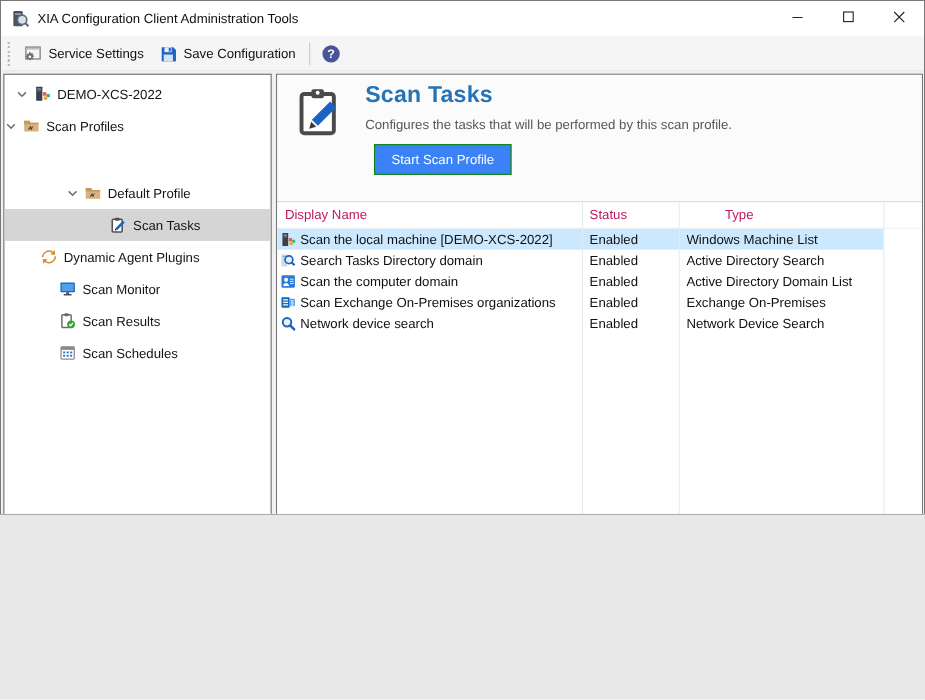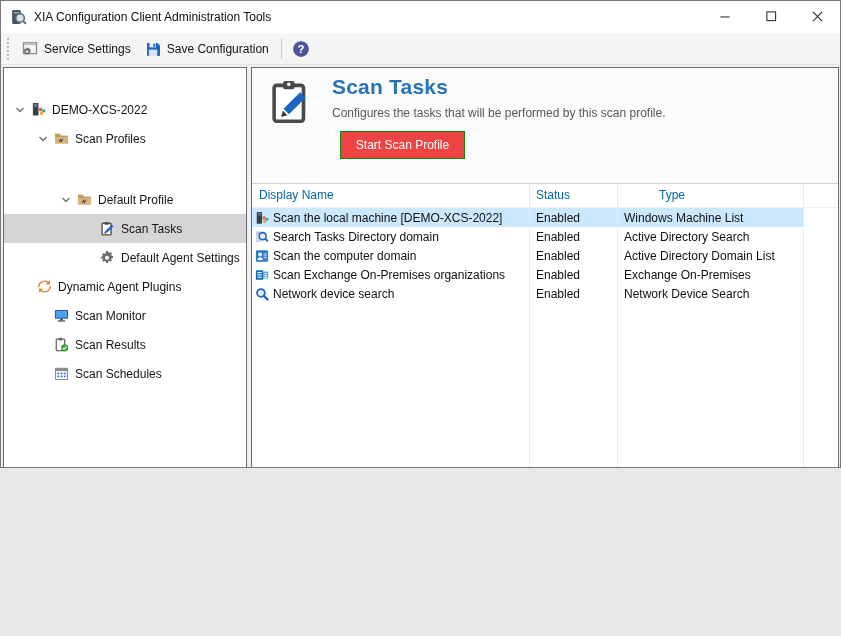--- a/index.html
+++ b/index.html
@@ -46,21 +46,21 @@
   .big-icon{position:absolute;left:17px;top:11px;width:46px;height:46px;}
   .big-icon svg{width:100%;height:100%;}
   .header-texts{position:absolute;left:80px;top:7px;}
   .page-title{font-size:21px;font-weight:600;color:#2673b8;letter-spacing:0.2px;}
   .page-desc{font-size:12px;color:#575757;margin-top:7px;}
   .start-btn{display:block;margin:11px 0 0 8px;background:#0d9b0d;color:#fff;border:1px solid #0a870a;font-size:12px;font-family:inherit;padding:6px 0;width:125px;text-align:center;cursor:default;}
 
   .list-area{position:relative;height:401px;background:#fff;overflow:hidden;}
   .col-line{position:absolute;top:0;bottom:0;width:1px;background:#e6ebf2;z-index:3;pointer-events:none;}
   .thead{display:flex;height:24px;border-bottom:1px solid #efefef;position:relative;z-index:1;}
-  .hcell{font-size:12px;color:#0369a1;padding:4px 0 0 7px;}
+  .hcell{font-size:12px;color:#be185d;padding:4px 0 0 7px;}
   .trow{display:flex;align-items:center;height:19px;width:551px;position:relative;z-index:1;}
   .trow .c-name{display:flex;align-items:center;gap:4px;padding-left:3px;overflow:hidden;}
   .trow .ricon{width:14px;height:14px;flex:0 0 auto;}
   .trow .ricon svg{width:100%;height:100%;}
   .tcell{font-size:12px;color:#101010;white-space:nowrap;}
   .trow .c-status,.trow .c-type{padding-left:7px;}
 
   
   .statusbar{position:relative;height:22px;background:#f0f0f0;border-top:1px solid #dcdcdc;}
   .grip{position:absolute;right:2px;bottom:2px;width:14px;height:14px;}
@@ -122,35 +122,35 @@
       </div>
       <div class="tb-sep"></div>
       <span class="help-btn"><svg viewBox="0 0 16 16">
           <circle cx="8" cy="8" r="7" fill="#4a549b"></circle>
           <text x="8" y="11.6" font-size="10" font-weight="bold" fill="#fff" text-anchor="middle" font-family="Liberation Sans, sans-serif">?</text>
         </svg></span>
     </div>
 
   <div class="main">
     <div class="tree-panel" id="tree-panel">
-        <div class="tree-item" style="padding-left: 10px; margin-top: 24px;">
+        <div class="tree-item" style="padding-left: 10px;">
           <span class="chev"><svg viewBox="0 0 12 12">
               <path d="M2.5 4l3.5 3.5L9.5 4" fill="none" stroke="#6f6f6f" stroke-width="1.4"></path>
             </svg></span>
           <span class="nicon"><svg viewBox="0 0 16 16">
               <rect x="2" y="1" width="6" height="13.5" rx="0.5" fill="#394049"></rect>
               <rect x="3.2" y="2.6" width="3.6" height="1" fill="#9fb0c0"></rect>
               <rect x="3.2" y="4.4" width="3.6" height="1" fill="#6c7c8c"></rect>
               <rect x="8.6" y="6.2" width="3.4" height="3.4" fill="#e25d4b"></rect>
               <rect x="12.2" y="8" width="3" height="3" fill="#27a79c"></rect>
               <rect x="9.4" y="10.2" width="3.4" height="3.4" fill="#eda63f"></rect>
             </svg></span>
           <span>DEMO-XCS-2022</span>
         </div>
-        <div class="tree-item" style="padding-left: 33px;">
+        <div class="tree-item" style="">
           <span class="chev"><svg viewBox="0 0 12 12">
               <path d="M2.5 4l3.5 3.5L9.5 4" fill="none" stroke="#6f6f6f" stroke-width="1.4"></path>
             </svg></span>
           <span class="nicon"><svg viewBox="0 0 16 16">
               <path d="M1 3h5l1.5 2H15v8.5H1z" fill="#d9b37a"></path>
               <path d="M1 3h5l1.5 2H15v1.4H1z" fill="#c09a60"></path>
               <path d="M4.4 12.2L7.2 7.6l.7 2 2.3-2-2.2 4.8-.9-1.7z" fill="#4a4a4a"></path>
             </svg></span>
           <span>Scan Profiles</span>
         </div>
@@ -167,28 +167,20 @@
         </div>
         <div class="tree-item selected" style="background: rgb(213, 213, 213); padding-left: 79px;">
           <span class="chev-space"></span>
           <span class="nicon"><svg viewBox="0 0 16 16">
               <rect x="2.2" y="2.4" width="9.6" height="12.4" rx="1" fill="#fff" stroke="#4f4f4f" stroke-width="1.5"></rect>
               <rect x="4.8" y="1" width="4.4" height="3" rx="0.9" fill="#4f4f4f"></rect>
               <line x1="6.2" y1="12" x2="13.4" y2="4.8" stroke="#1a63c0" stroke-width="2.6"></line>
               <path d="M4.6 13.6l.6-2.3 1.7 1.7z" fill="#333"></path>
             </svg></span>
           <span>Scan Tasks</span>
-        </div>
-        <div class="tree-item" style="padding-left: 79px;">
-          <span class="chev-space"></span>
-          <span class="nicon"><svg viewBox="0 0 16 16">
-              <path fill="#6e6e6e" d="M6.5 1h2l.3 1.5 1.3.5 1.2-.8 1.4 1.4-.8 1.2.5 1.3 1.5.3v2l-1.5.3-.5 1.3.8 1.2-1.4 1.4-1.2-.8-1.3.5-.3 1.5h-2l-.3-1.5-1.3-.5-1.2.8-1.4-1.4.8-1.2-.5-1.3L1 9.3v-2l1.5-.3.5-1.3-.8-1.2 1.4-1.4 1.2.8 1.3-.5z"></path>
-              <circle cx="7.5" cy="8.3" r="2.1" fill="#fff"></circle>
-            </svg></span>
-          <span>Default Agent Settings</span>
         </div>
         <div class="tree-item" style="padding-left: 16px;">
           <span class="chev-space"></span>
           <span class="nicon"><svg viewBox="0 0 16 16" fill="#d9882a">
               <path d="M2.5 8.5A5.5 5.5 0 0 1 11 4L9.4 5.6l4.6.4-.4-4.6L12 3a7 7 0 0 0-11 5.5z"></path>
               <path d="M13.5 7.5A5.5 5.5 0 0 1 5 12l1.6-1.6-4.6-.4.4 4.6L4 13a7 7 0 0 0 11-5.5z"></path>
             </svg></span>
           <span>Dynamic Agent Plugins</span>
         </div>
         <div class="tree-item" style="padding-left: 33px;">
@@ -234,21 +226,21 @@
         <span class="big-icon" id="big-icon"><svg viewBox="0 0 36 36">
               <rect x="4" y="5" width="23" height="28" rx="2" fill="#fff" stroke="#4a4a4a" stroke-width="2.8"></rect>
               <rect x="11" y="1.6" width="9" height="6.4" rx="1.6" fill="#4a4a4a"></rect>
               <circle cx="15.5" cy="4.2" r="1.4" fill="#fff"></circle>
               <line x1="13.5" y1="25.5" x2="26.5" y2="12.5" stroke="#1a63c0" stroke-width="6"></line>
               <path d="M9.5 29.8l1.4-5 3.6 3.6z" fill="#3a3a3a"></path>
             </svg></span>
         <div class="header-texts">
           <div class="page-title" id="page-title" style="color: rgb(38, 115, 184);">Scan Tasks</div>
           <div class="page-desc">Configures the tasks that will be performed by this scan profile.</div>
-          <button class="start-btn" id="start-btn" style="background: #ef4444;">Start Scan Profile</button>
+          <button class="start-btn" id="start-btn" style="background: #3b82f6;">Start Scan Profile</button>
         </div>
       </div>
       <div class="list-area" id="list-area">
         <div class="thead" id="thead">
             <div class="hcell" style="width: 277px;">Display Name</div>
             <div class="hcell" style="width: 88px;">Status</div>
             <div class="hcell" style="flex: 1 1 0%; margin-left: 35px;">Type</div>
           </div>
         <div class="tbody" id="tbody">
             <div class="trow" style="background: rgb(204, 232, 255);">

